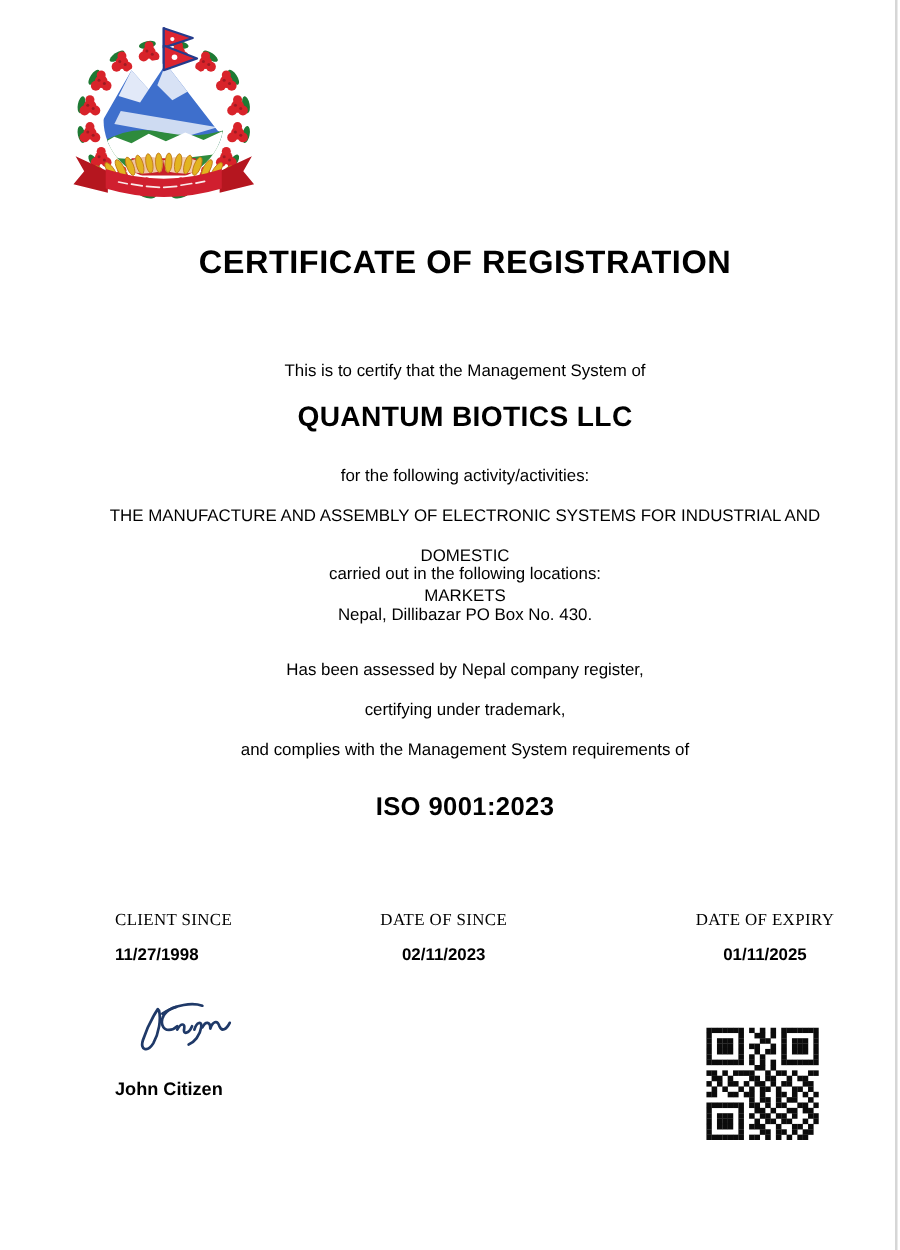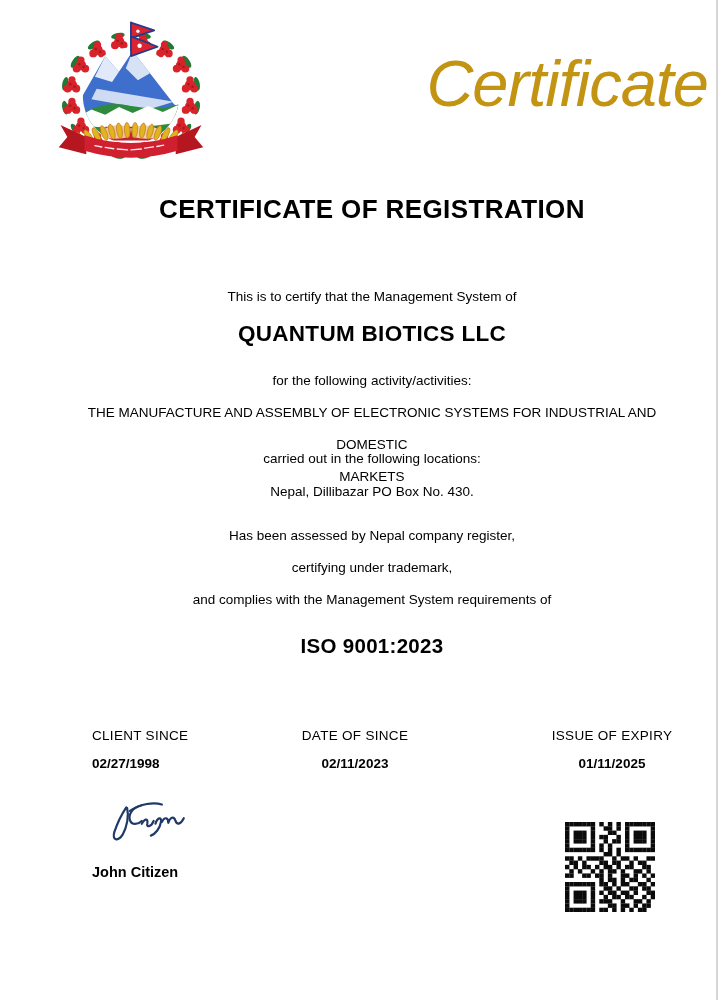--- a/index.html
+++ b/index.html
@@ -17,21 +17,21 @@
   .intro{top:289px;font-size:13.5px;}
   .company{top:321px;font-size:22.5px;font-weight:bold;letter-spacing:.3px;}
   .activity-intro{top:373px;font-size:13.5px;}
   .activity{top:389px;font-size:13.5px;line-height:16px;}
   .carried{top:451px;font-size:13.5px;}
   .location{top:484px;font-size:13.5px;}
   .assessment{top:512px;font-size:13.5px;line-height:16px;}
   .standard{top:634px;font-size:20.5px;font-weight:bold;letter-spacing:.3px;}
 
   .col{position:absolute;font-size:13.5px;}
-  .col .label{letter-spacing:.3px;}
+  .col .label{letter-spacing:.3px;font-family:Liberation Serif, serif;}
   .col .value{position:absolute;top:28px;font-weight:bold;white-space:nowrap;}
   .col-left{left:92px;top:728px;text-align:left;}
   .col-left .value{left:0;}
   .col-mid{left:275px;top:728px;width:160px;text-align:center;}
   .col-mid .value{left:0;right:0;text-align:center;}
   .col-right{left:532px;top:728px;width:160px;text-align:center;}
   .col-right .value{left:0;right:0;}
 
   .signature{position:absolute;left:102px;top:800px;width:96px;height:42px;}
   .signatory{position:absolute;left:92px;top:864px;font-size:14.5px;font-weight:bold;}
@@ -205,21 +205,20 @@
       <path d="M58,146 l8,1.6 M70,148 l10,1.6 M84,150 l12,1 M100,151 l12,-1 M116,149 l10,-1.6 M130,147 l8,-1.6"></path>
     </g>
 
     <line x1="100" y1="2" x2="100" y2="36" stroke="#243b8c" stroke-width="2"></line>
     <path d="M100,3 L127,12 L100,21 Z" fill="#dc2430" stroke="#243b8c" stroke-width="2" stroke-linejoin="round"></path>
     <path d="M100,19 L131,31 L100,42 Z" fill="#dc2430" stroke="#243b8c" stroke-width="2" stroke-linejoin="round"></path>
     <circle cx="108" cy="13" r="2" fill="#ffffff"></circle>
     <circle cx="110" cy="30" r="2.6" fill="#ffffff"></circle>
   </svg>
 
-  <div class="certificate-script">Certificate</div>
 
   <div class="cline title">CERTIFICATE OF REGISTRATION</div>
   <div class="cline intro">This is to certify that the Management System of</div>
   <div class="cline company">QUANTUM BIOTICS LLC</div>
   <div class="cline activity-intro">for the following activity/activities:</div>
   <div class="cline activity">
     <div>THE MANUFACTURE AND ASSEMBLY OF ELECTRONIC SYSTEMS FOR INDUSTRIAL AND</div>
     <div>DOMESTIC</div>
     <div>MARKETS</div>
   </div>
@@ -227,28 +226,28 @@
   <div class="cline location">Nepal, Dillibazar PO Box No. 430.</div>
   <div class="cline assessment">
     <div>Has been assessed by Nepal company register,</div>
     <div>certifying under trademark,</div>
     <div>and complies with the Management System requirements of</div>
   </div>
   <div class="cline standard">ISO 9001:2023</div>
 
   <div class="col col-left">
     <div class="label">CLIENT SINCE</div>
-    <div class="value">02/27/1998</div>
+    <div class="value">11/27/1998</div>
   </div>
   <div class="col col-mid">
     <div class="label">DATE OF SINCE</div>
     <div class="value">02/11/2023</div>
   </div>
   <div class="col col-right">
-    <div class="label">ISSUE OF EXPIRY</div>
+    <div class="label">DATE OF EXPIRY</div>
     <div class="value">01/11/2025</div>
   </div>
 
   <svg class="signature" viewBox="0 0 100 46" fill="none" stroke="#1f3968" stroke-width="2.4" stroke-linecap="round" stroke-linejoin="round">
     <path d="M24,8 C20,14 14,26 11,35 C8,44 15,46 20,38 C25,29 27,17 25,9"></path>
     <path d="M40,6 C31,8 26,16 28,22 C30,28 37,27 41,23"></path>
     <path d="M28,12 C40,4 54,2 63,5"></path>
     <path d="M41,26 C45,19 48,21 47,26 C46,30 51,30 54,23"></path>
     <path d="M56,26 C58,19 63,18 62,24 C61,31 56,37 51,39"></path>
     <path d="M63,24 C66,18 70,19 70,25 C72,19 76,17 78,23 C80,28 84,26 87,20"></path>

